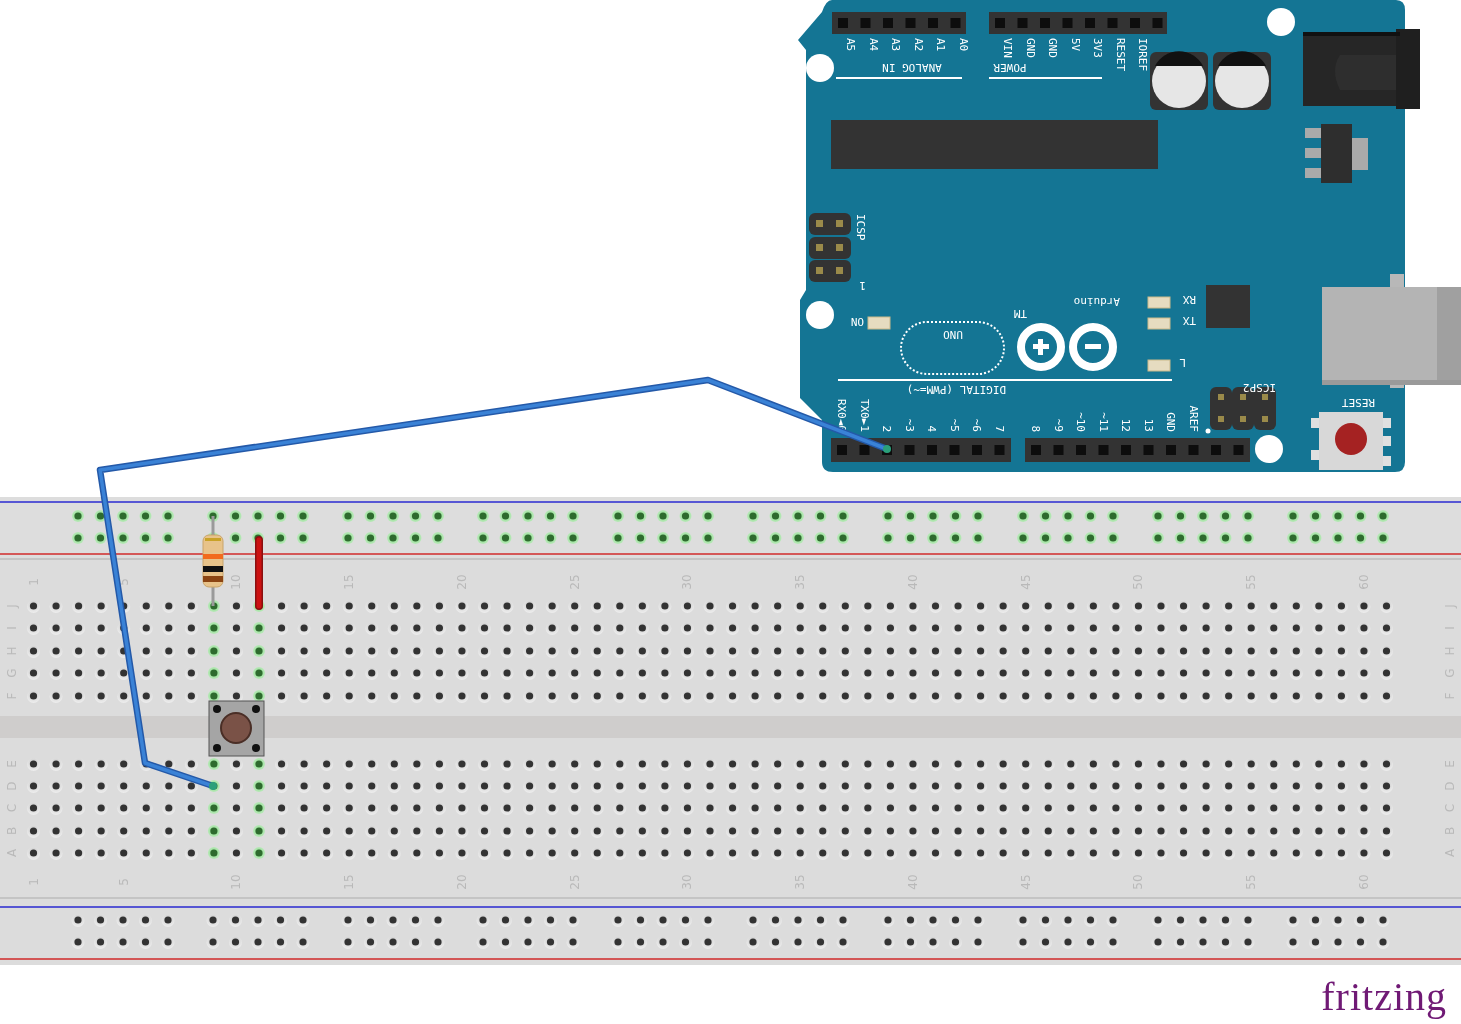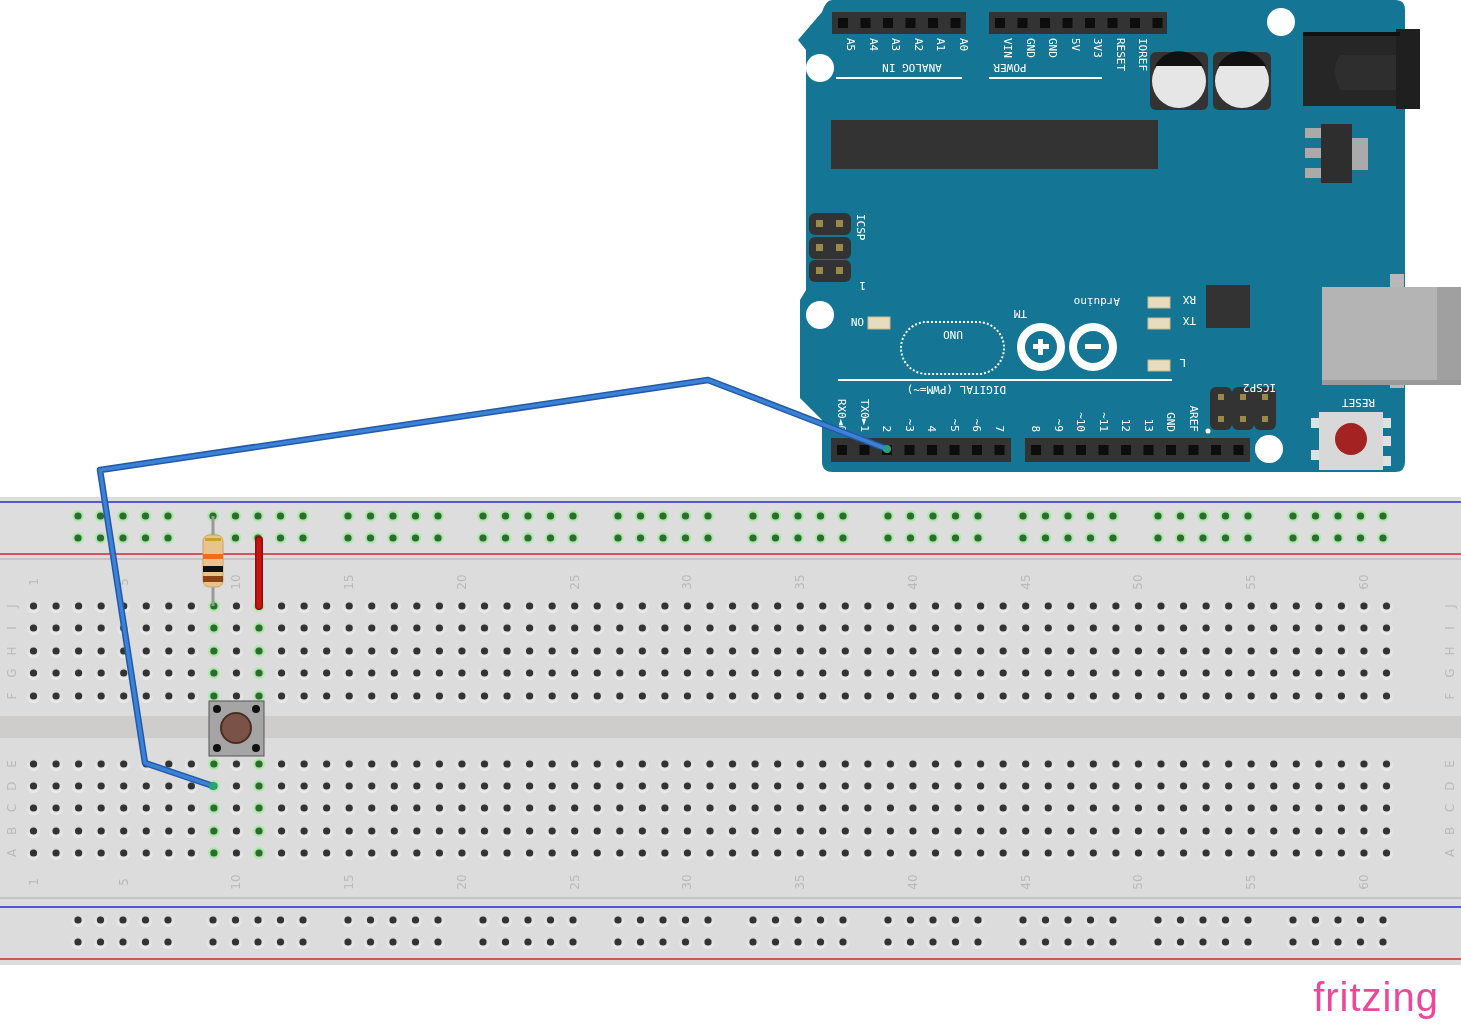--- a/index.html
+++ b/index.html
@@ -1,20 +1,20 @@
 <!DOCTYPE html>
 <html><head>
 <meta charset="utf-8">
 <style>
   html, body { margin:0; padding:0; background:#ffffff; }
   body { width:1461px; height:1024px; position:relative; overflow:hidden; font-family:"DejaVu Sans Mono", monospace; }
   #stage { position:absolute; left:0; top:0; width:1461px; height:1024px; }
   .bbl { font-family:"DejaVu Sans", sans-serif; fill:#b9b9b9; font-size:12px; }
   .ardtxt { font-family:"DejaVu Sans Mono", monospace; fill:#ffffff; font-size:11px; }
-  #fritzing-logo { position:absolute; right:22px; bottom:4px; font-family:Liberation Sans, sans-serif; font-size:40px; color:#ec4899; letter-spacing:1px; }
+  #fritzing-logo { position:absolute; right:14px; bottom:4px; font-family:Liberation Serif, serif; font-size:40px; color:#701a75; letter-spacing:1px; }
 </style>
 </head>
 <body>
 
 <svg id="stage" width="1461" height="1024" viewBox="0 0 1461 1024" xmlns="http://www.w3.org/2000/svg">
   <defs>
     <radialGradient id="holeShade" cx="50%" cy="35%" r="60%">
       <stop offset="0%" stop-color="#c9c9c9"></stop>
       <stop offset="100%" stop-color="#ececec"></stop>
     </radialGradient>

